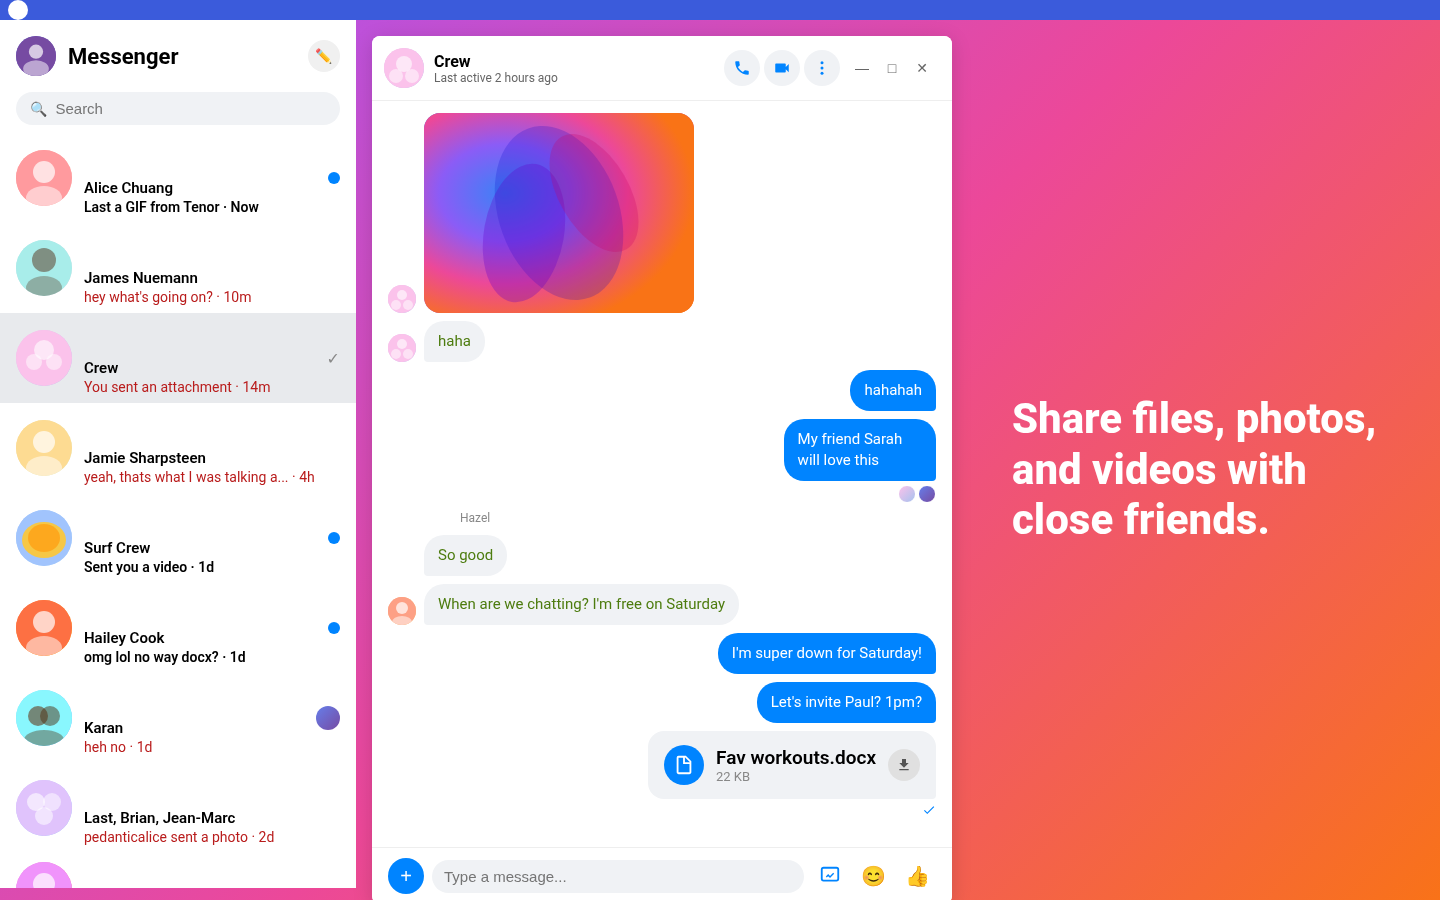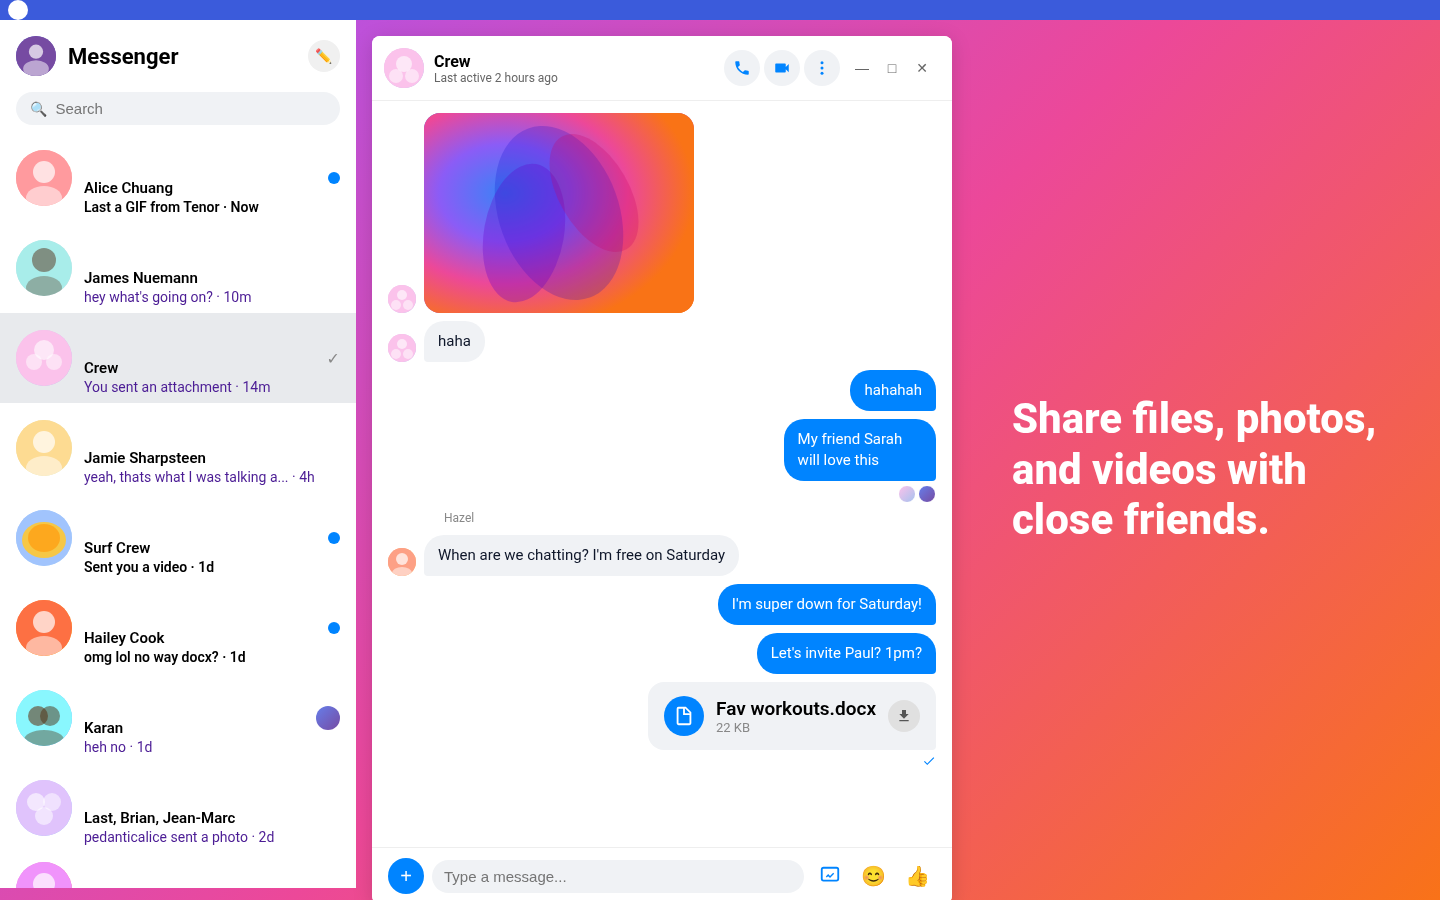--- a/index.html
+++ b/index.html
@@ -138,21 +138,21 @@
     .conv-name {
       font-size: 15px;
       font-weight: 600;
       color: #000;
       white-space: nowrap;
       overflow: hidden;
       text-overflow: ellipsis;
     }
     .conv-preview {
       font-size: 14px;
-      color: #4c1d95;
+      color: #b91c1c;
       white-space: nowrap;
       overflow: hidden;
       text-overflow: ellipsis;
       margin-top: 2px;
     }
     .conv-preview.unread { font-weight: 600; color: #000; }
 
     .conv-meta {
       display: flex;
       flex-direction: column;
@@ -286,21 +286,21 @@
 
     .msg-bubble {
       max-width: 70%;
       padding: 10px 14px;
       border-radius: 20px;
       font-size: 15px;
       line-height: 1.4;
     }
     .msg-bubble.received {
       background: #f0f2f5;
-      color: #0f172a;
+      color: #4d7c0f;
       border-bottom-left-radius: 4px;
     }
     .msg-bubble.sent {
       background: #0084ff;
       color: white;
       border-bottom-right-radius: 4px;
     }
 
     .msg-image {
       width: 270px;
@@ -706,24 +706,28 @@
       <div class="msg-row sent">
         <div style="display:flex; flex-direction:column; align-items:flex-end; gap:4px;">
           <div class="msg-bubble sent">My friend Sarah will love this</div>
           <div style="display:flex; gap:2px;">
             <div style="width:18px;height:18px;border-radius:50%;background:linear-gradient(135deg,#fbc2eb,#a6c1ee);border:1px solid white;"></div>
             <div style="width:18px;height:18px;border-radius:50%;background:linear-gradient(135deg,#667eea,#764ba2);border:1px solid white;"></div>
           </div>
         </div>
       </div>
 
-      <div style="margin-left: 48px;">
+      <div style="margin-left: 64px;">
         <div class="sender-label">Hazel</div>
       </div>
 
+      <div class="msg-row">
+        <div style="width:28px;flex-shrink:0;"></div>
+        <div class="msg-bubble received">So good</div>
+      </div>
 
       <div class="msg-row">
         <div class="msg-avatar avatar-hazel">
           <svg viewBox="0 0 28 28">
               <rect width="28" height="28" fill="#fda085"></rect>
               <circle cx="14" cy="11" r="6" fill="rgba(255,255,255,0.7)"></circle>
               <ellipse cx="14" cy="25" rx="10" ry="6" fill="rgba(255,255,255,0.5)"></ellipse>
             </svg>
         </div>
         <div class="msg-bubble received">When are we chatting? I'm free on Saturday</div>

